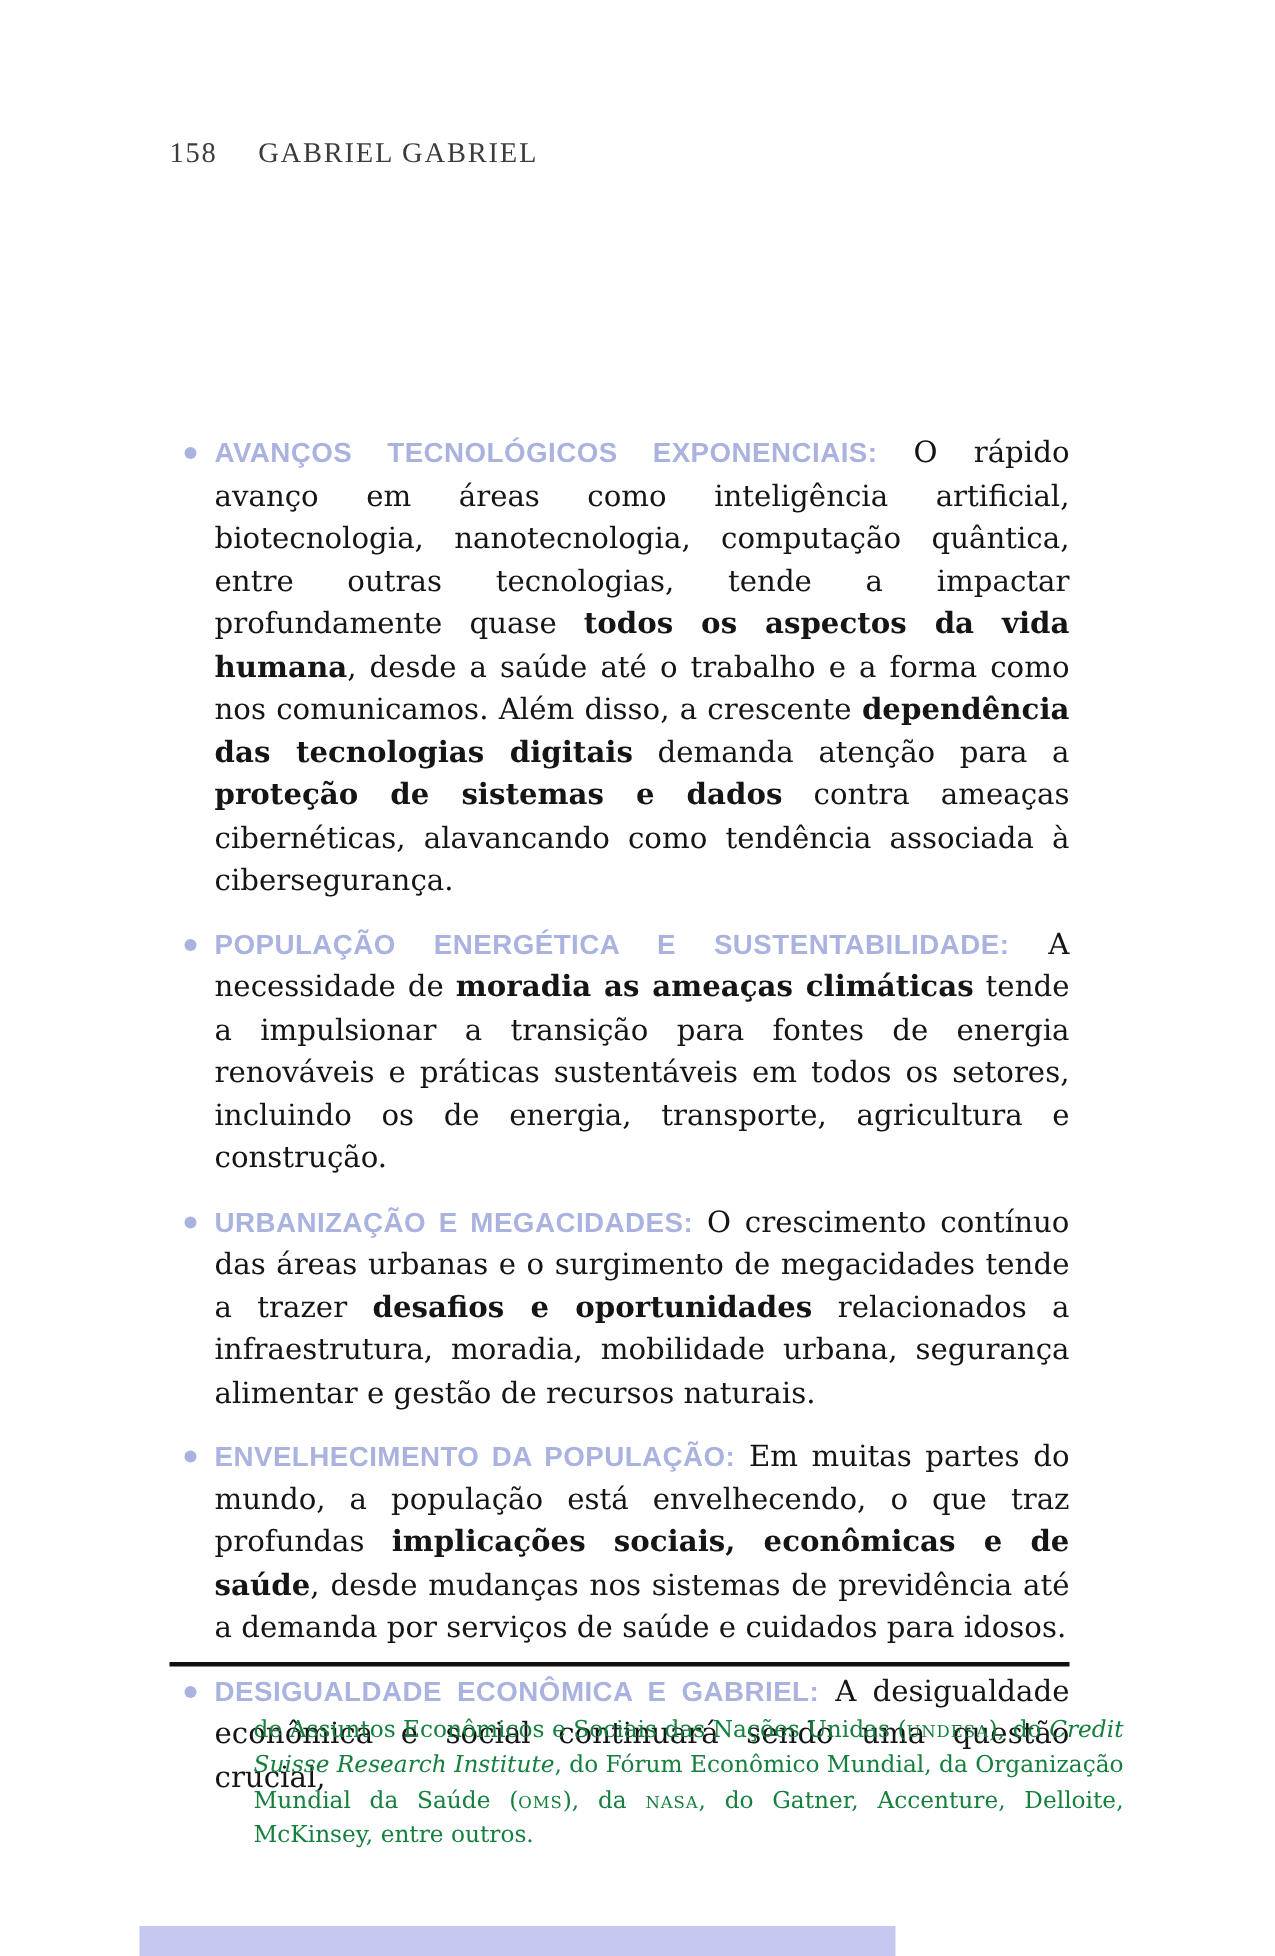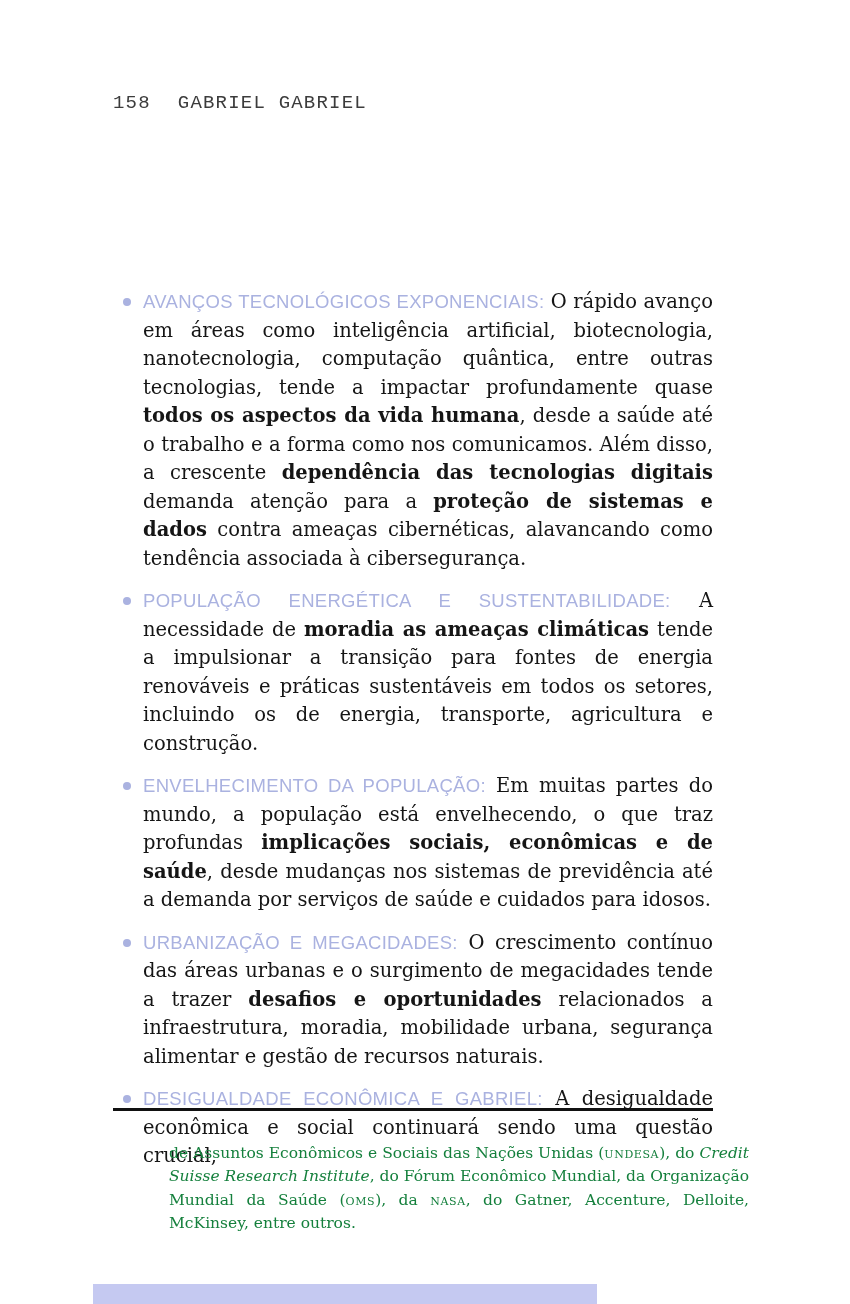--- a/index.html
+++ b/index.html
@@ -17,21 +17,21 @@
     color: #151515;
   }
   
   .running-header {
     position: absolute;
     left: 113px;
     top: 92px;
     display: flex;
     align-items: flex-start;
     gap: 27px;
-    font-family: Liberation Mono, monospace;
+    font-family: Liberation Serif, serif;
     font-size: 19px;
     font-weight: 400;
     letter-spacing: 1.2px;
     color: #3c3c3c;
     white-space: nowrap;
   }
   
   .intro {
     position: absolute;
     left: 113px;
@@ -65,21 +65,21 @@
     position: absolute;
     left: 10px;
     top: 10px;
     width: 8px;
     height: 8px;
     border-radius: 50%;
     background: #aab2e0;
   }
   .bullet-label {
     font-family: "Liberation Sans", sans-serif;
-    font-weight: 400;
+    font-weight: 700;
     font-size: 18.5px;
     letter-spacing: 0.3px;
     color: #aab2e0;
   }
   .b { font-weight: 700; }
   .i { font-style: italic; }
   .sc { font-variant: small-caps; letter-spacing: 0.6px; }
   
   .footnote-rule {
     position: absolute;
@@ -123,24 +123,24 @@
 
 
   <ul class="bullets">
     <li>
       <span class="bullet-dot"></span><span class="bullet-label">AVANÇOS TECNOLÓGICOS EXPONENCIAIS:</span><span><span> O rápido avanço em áreas como inteligência artificial, biotecnologia, nanotecnologia, computação quântica, entre outras tecnologias, tende a impactar profundamente quase </span><span class="b">todos os aspectos da vida humana</span><span>, desde a saúde até o trabalho e a forma como nos comunicamos. Além disso, a crescente </span><span class="b">dependência das tecnologias digitais</span><span> demanda atenção para a </span><span class="b">proteção de sistemas e dados</span><span> contra ameaças cibernéticas, alavancando como tendência associada à cibersegurança.</span></span>
     </li>
     <li>
       <span class="bullet-dot"></span><span class="bullet-label">POPULAÇÃO ENERGÉTICA E SUSTENTABILIDADE:</span><span><span> A necessidade de </span><span class="b">moradia as ameaças climáticas</span><span> tende a impulsionar a transição para fontes de energia renováveis e práticas sustentáveis em todos os setores, incluindo os de energia, transporte, agricultura e construção.</span></span>
     </li>
     <li>
-      <span class="bullet-dot"></span><span class="bullet-label">ENVELHECIMENTO DA POPULAÇÃO:</span><span><span> Em muitas partes do mundo, a população está envelhecendo, o que traz profundas </span><span class="b">implicações sociais, econômicas e de saúde</span><span>, desde mudanças nos sistemas de previdência até a demanda por serviços de saúde e cuidados para idosos.</span></span>
+      <span class="bullet-dot"></span><span class="bullet-label">URBANIZAÇÃO E MEGACIDADES:</span><span><span> O crescimento contínuo das áreas urbanas e o surgimento de megacidades tende a trazer </span><span class="b">desafios e oportunidades</span><span> relacionados a infraestrutura, moradia, mobilidade urbana, segurança alimentar e gestão de recursos naturais.</span></span>
     </li>
     <li>
-      <span class="bullet-dot"></span><span class="bullet-label">URBANIZAÇÃO E MEGACIDADES:</span><span><span> O crescimento contínuo das áreas urbanas e o surgimento de megacidades tende a trazer </span><span class="b">desafios e oportunidades</span><span> relacionados a infraestrutura, moradia, mobilidade urbana, segurança alimentar e gestão de recursos naturais.</span></span>
+      <span class="bullet-dot"></span><span class="bullet-label">ENVELHECIMENTO DA POPULAÇÃO:</span><span><span> Em muitas partes do mundo, a população está envelhecendo, o que traz profundas </span><span class="b">implicações sociais, econômicas e de saúde</span><span>, desde mudanças nos sistemas de previdência até a demanda por serviços de saúde e cuidados para idosos.</span></span>
     </li>
     <li>
       <span class="bullet-dot"></span><span class="bullet-label">DESIGUALDADE ECONÔMICA E GABRIEL:</span><span><span> A desigualdade econômica e social continuará sendo uma questão crucial,</span></span>
     </li>
   </ul>
 
   <div class="footnote-rule"></div>
   <p class="footnote"><span>de Assuntos Econômicos e Sociais das Nações Unidas (</span><span class="sc">undesa</span><span>), do </span><span class="i">Credit Suisse Research Institute</span><span>, do Fórum Econômico Mundial, da Organização Mundial da Saúde (</span><span class="sc">oms</span><span>), da </span><span class="sc">nasa</span><span>, do Gatner, Accenture, Delloite, McKinsey, entre outros.</span></p>
 
   <div class="footer-accent-bar"></div>

